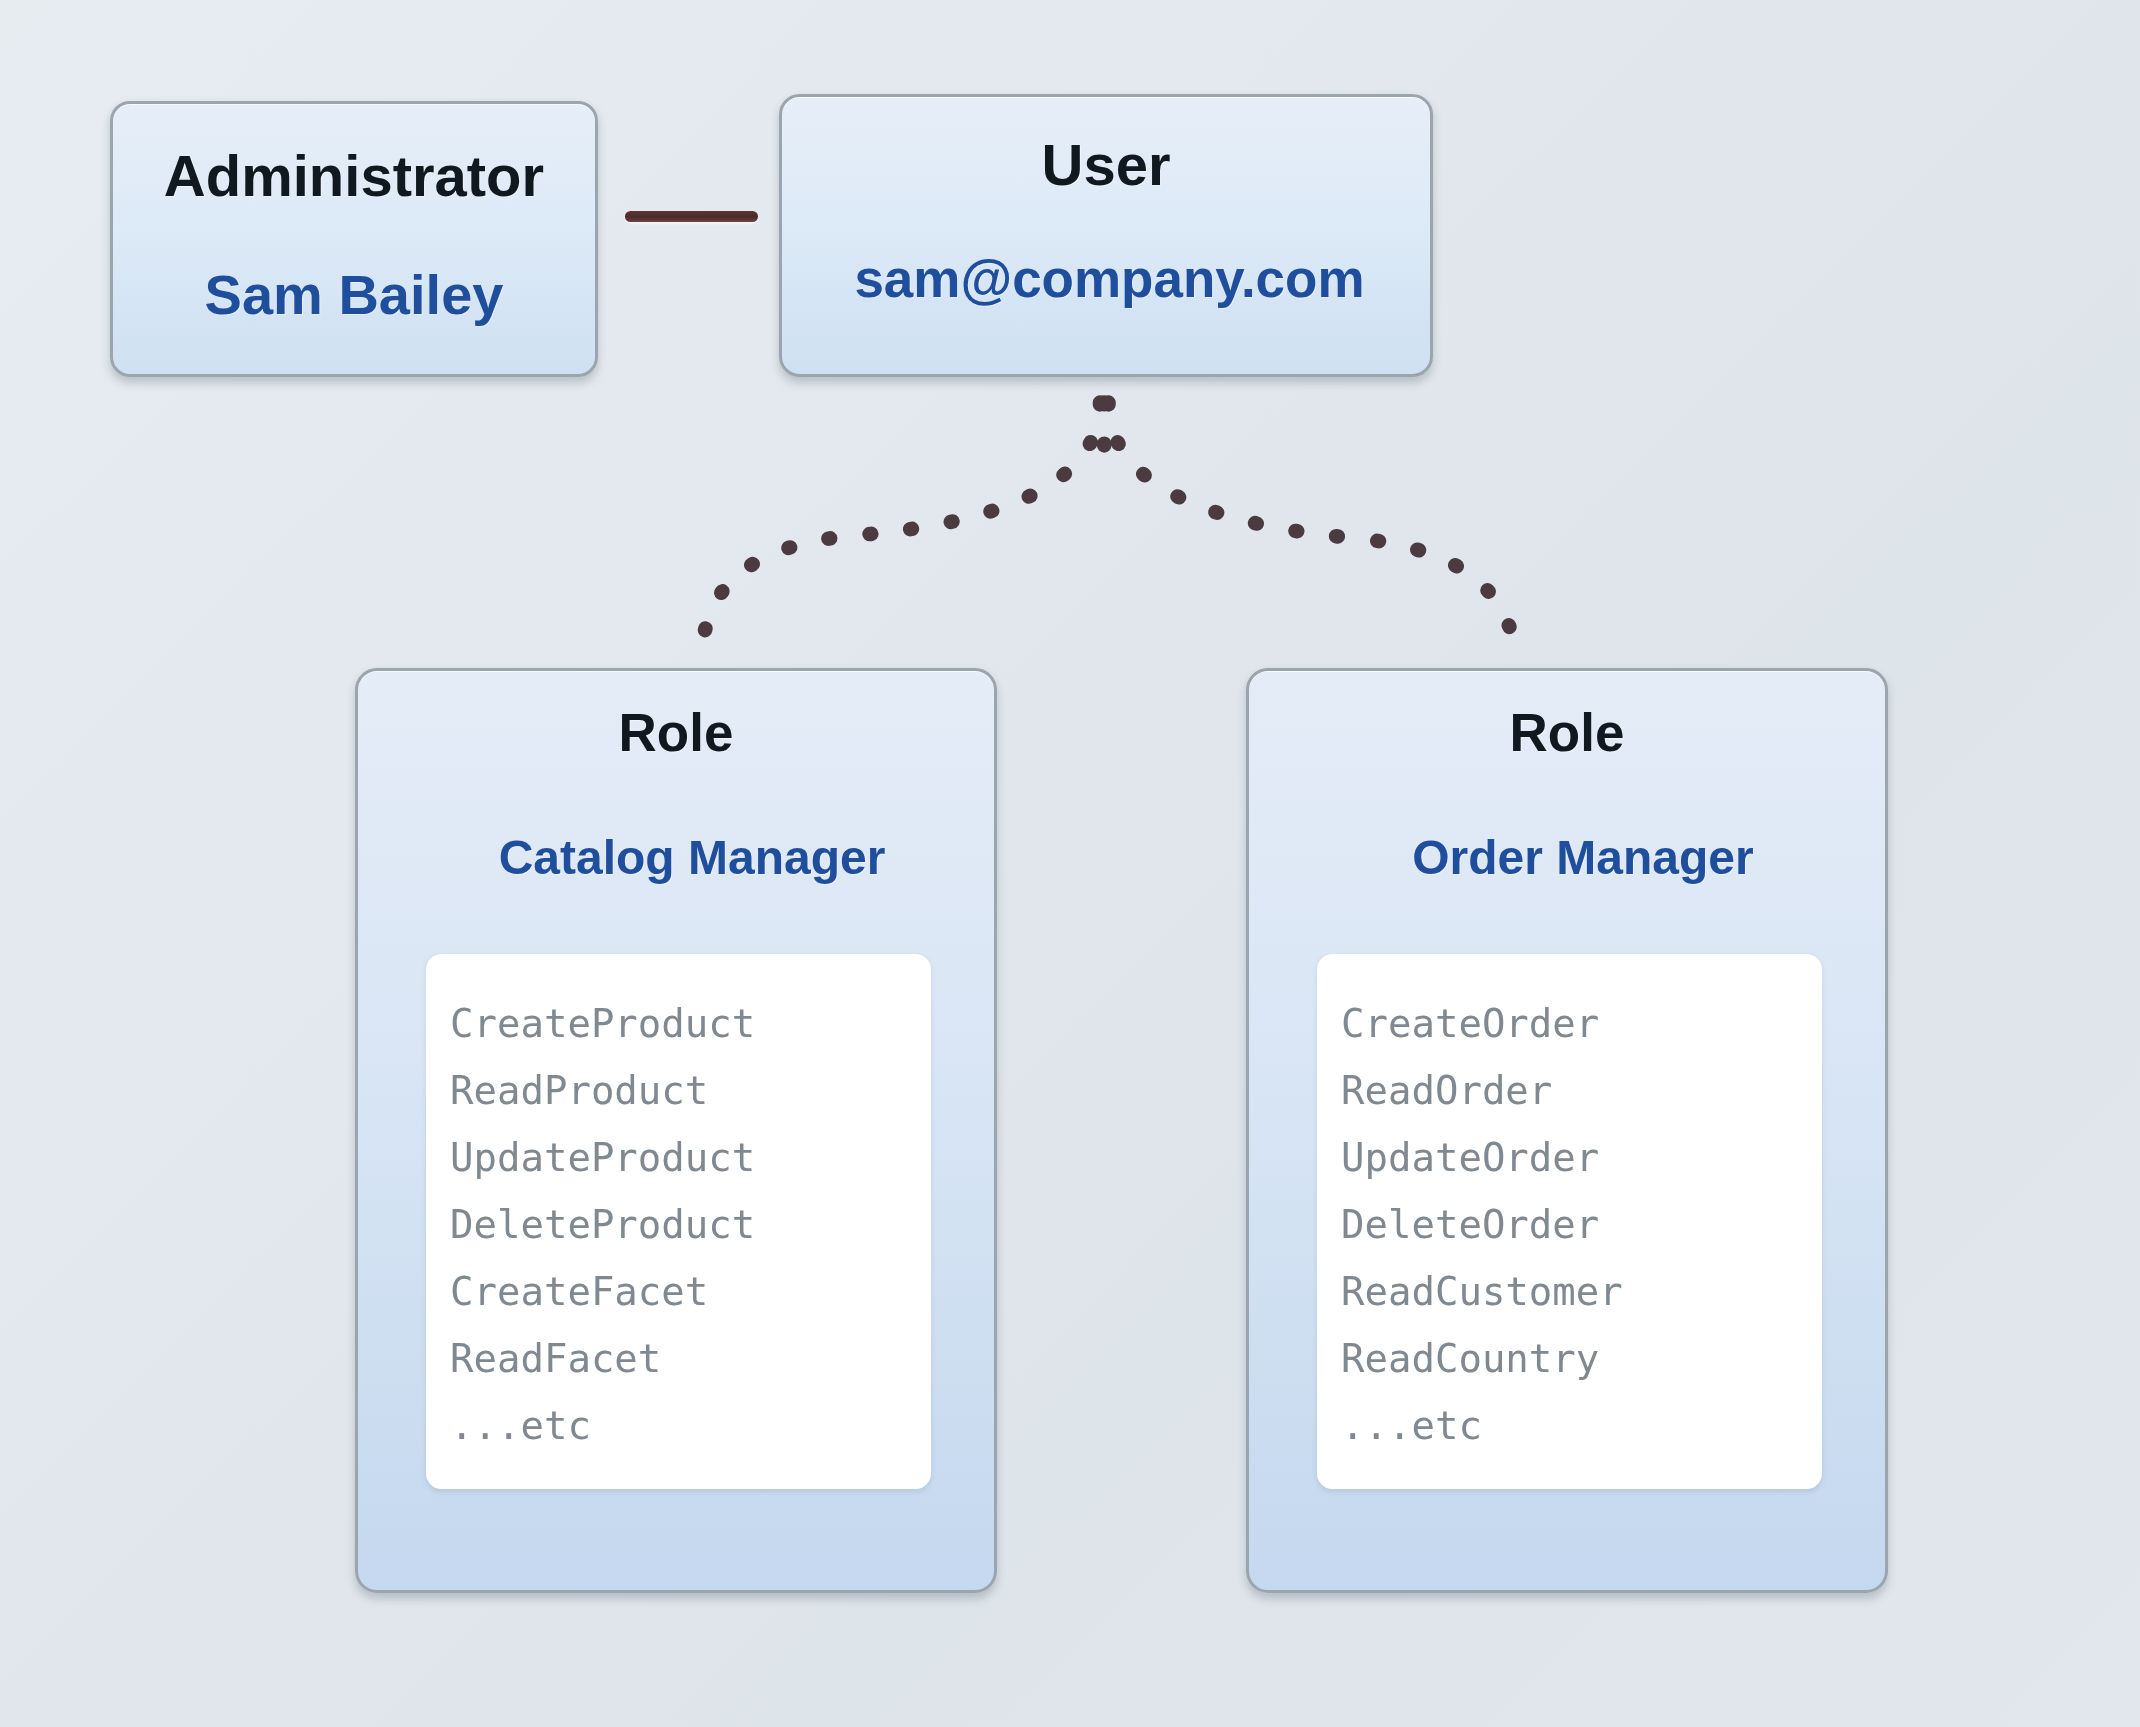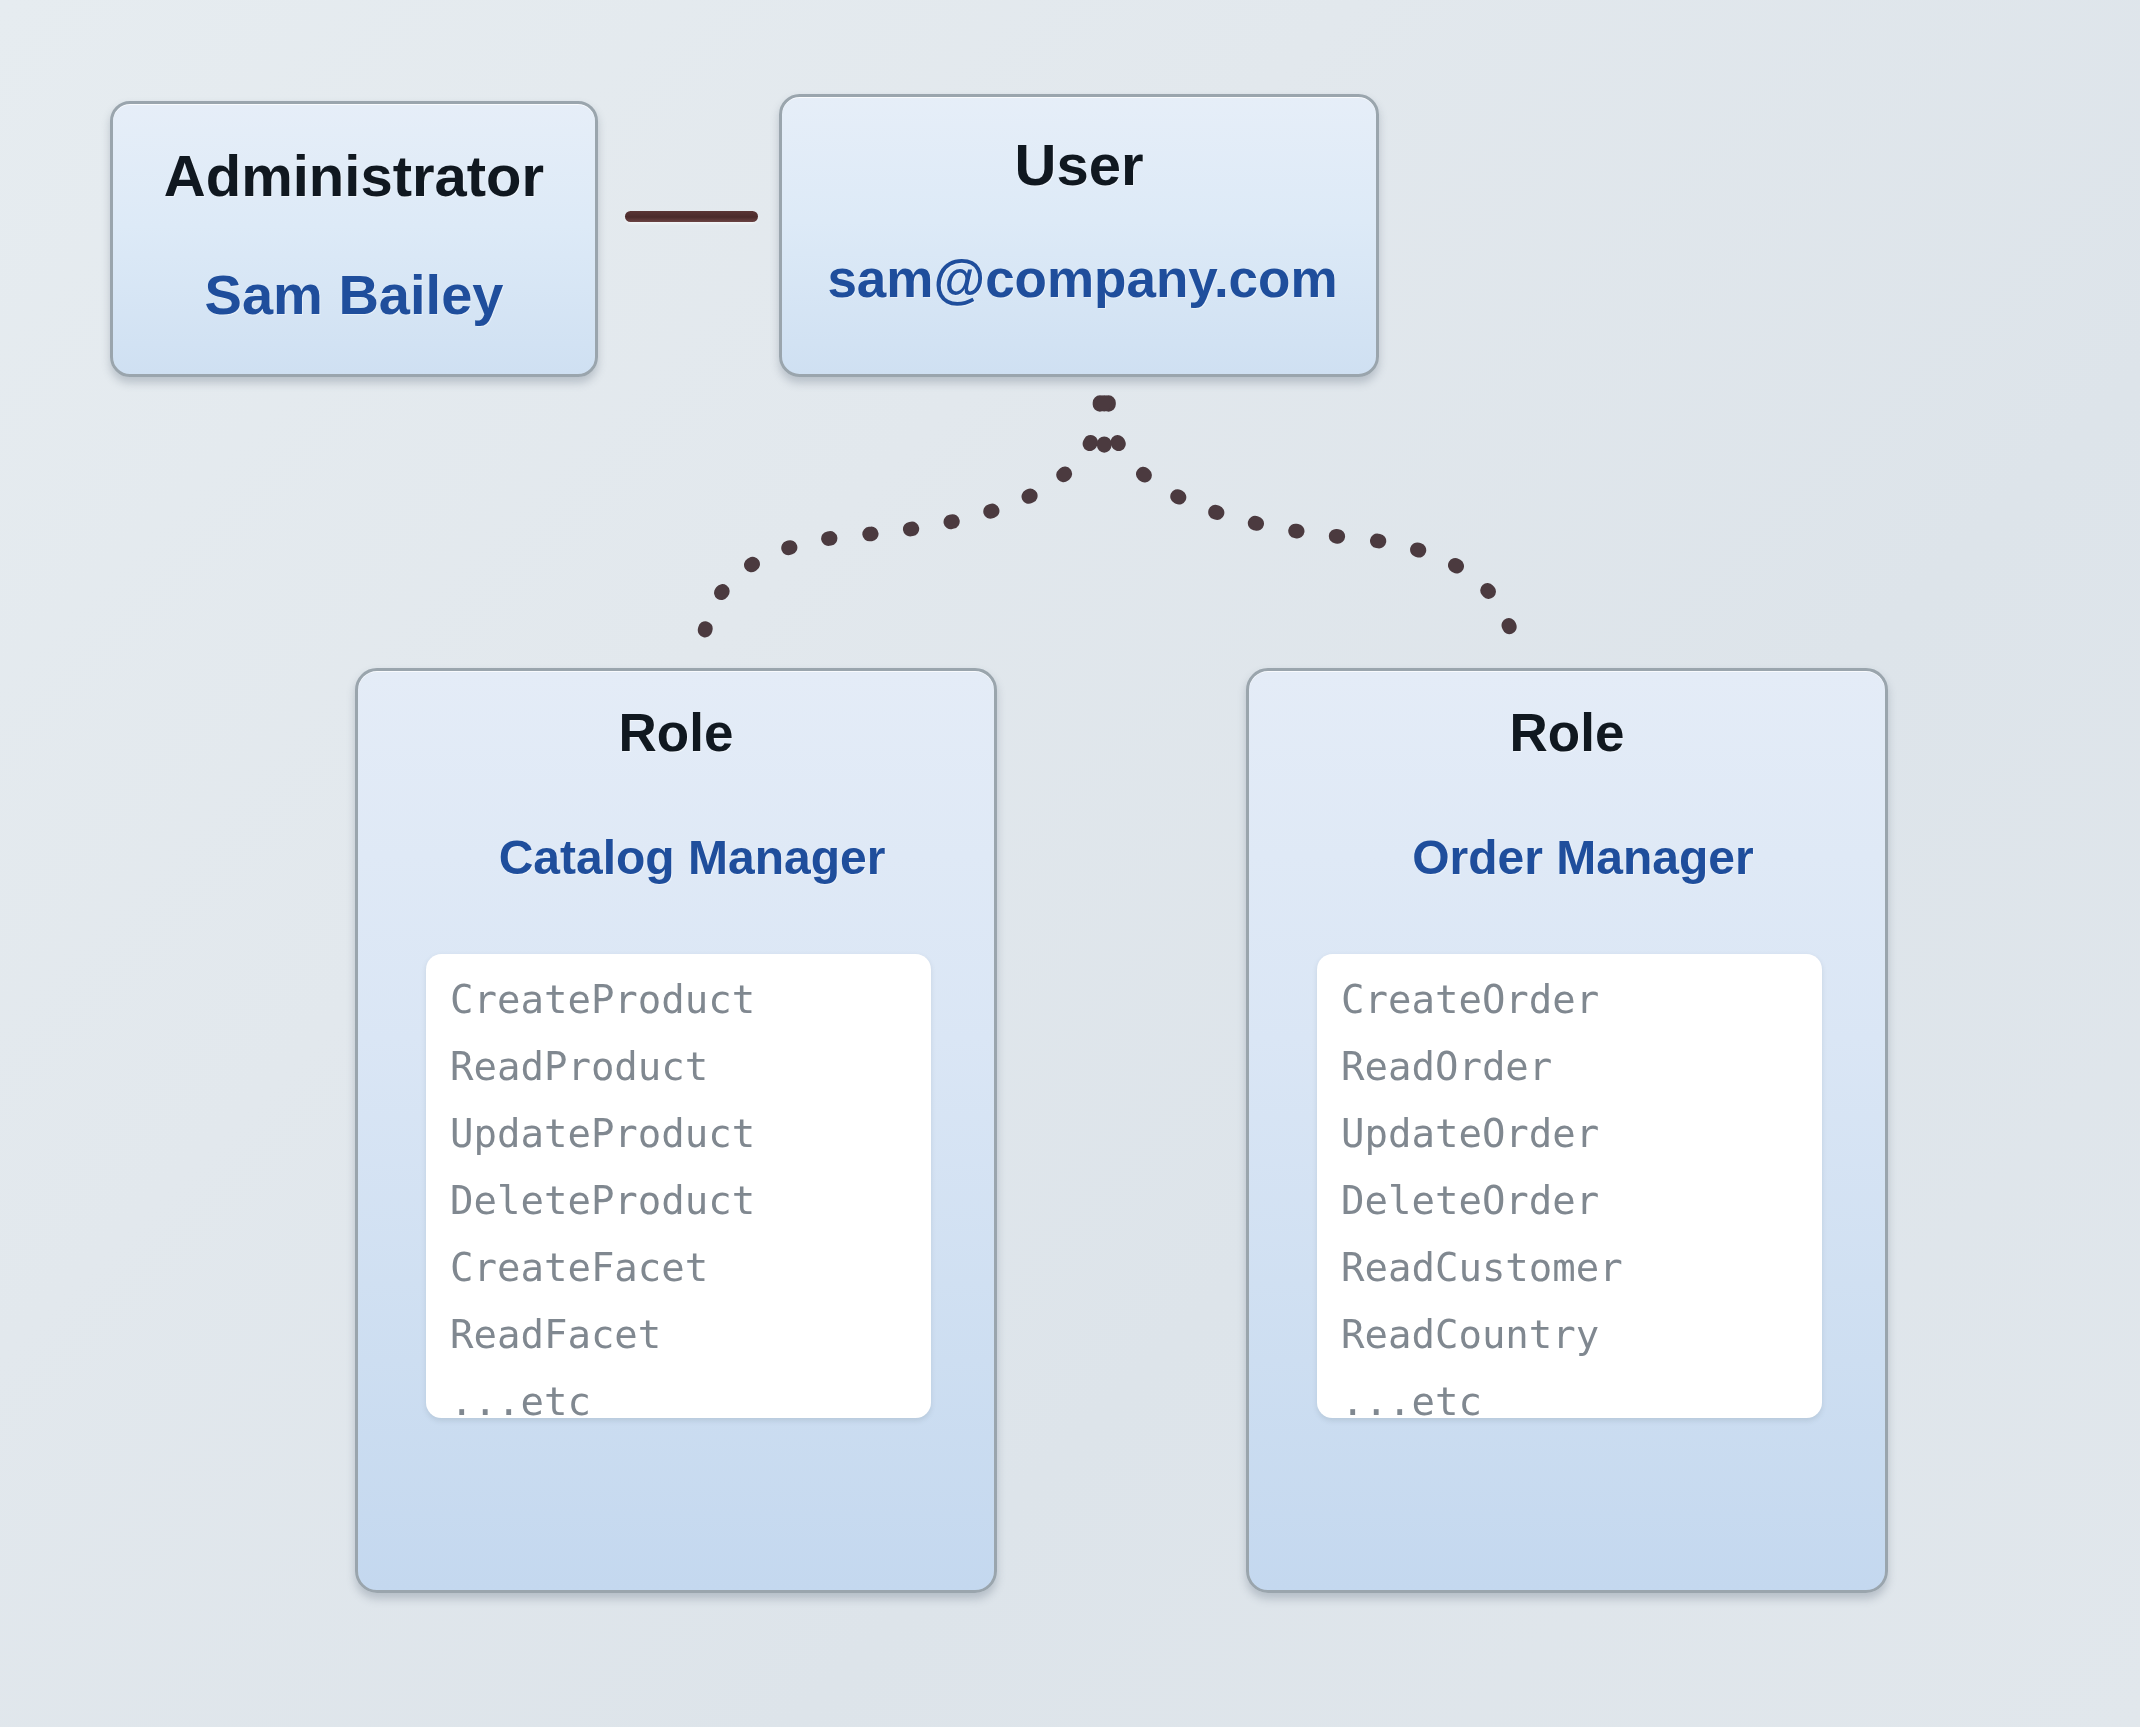--- a/index.html
+++ b/index.html
@@ -52,21 +52,21 @@
     border-radius: 20px;
     background: linear-gradient(180deg, #e6eef8 0%, #ddeaf7 45%, #cfe0f2 100%);
   }
   #admin-card .card-type { font-size: 58px; margin-top: 38px; }
   #admin-card .card-value { font-size: 56px; margin-top: 53px; }
 
   
   #user-card {
     left: 779px;
     top: 94px;
-    width: 600px;
+    width: 654px;
     height: 283px;
     border-radius: 20.5px;
     background: linear-gradient(180deg, #e6eef8 0%, #ddeaf7 45%, #cfe0f2 100%);
   }
   #user-card .card-type { font-size: 58px; margin-top: 34px; }
   #user-card .card-value { font-size: 53px; margin-top: 50px; padding-left: 7px; }
 
   
   #assoc-line {
     position: absolute;
@@ -100,25 +100,25 @@
   #role-card-1 { left: 1246px; }
 
   .role-card .card-type { font-size: 53px; margin-top: 31px; }
   .role-card .card-value { font-size: 48px; margin-top: 67px; padding-left: 32px; }
 
   .perm-panel {
     position: absolute;
     left: 68px;
     top: 283px;
     width: 505px;
-    height: 464px;
+    height: 535px;
     box-sizing: border-box;
     background: #ffffff;
     border-radius: 15.4px;
-    padding: 12px 24px 0 24px;
+    padding: 36px 24px 0 24px;
     box-shadow: 0 2.6px 5.1px rgba(90,105,120,0.16);
   }
   .perm-item {
     font-family: "DejaVu Sans Mono", "Liberation Mono", monospace;
     font-size: 39px;
     line-height: 67px;
     color: #808890;
     white-space: pre;
   }
 </style>

